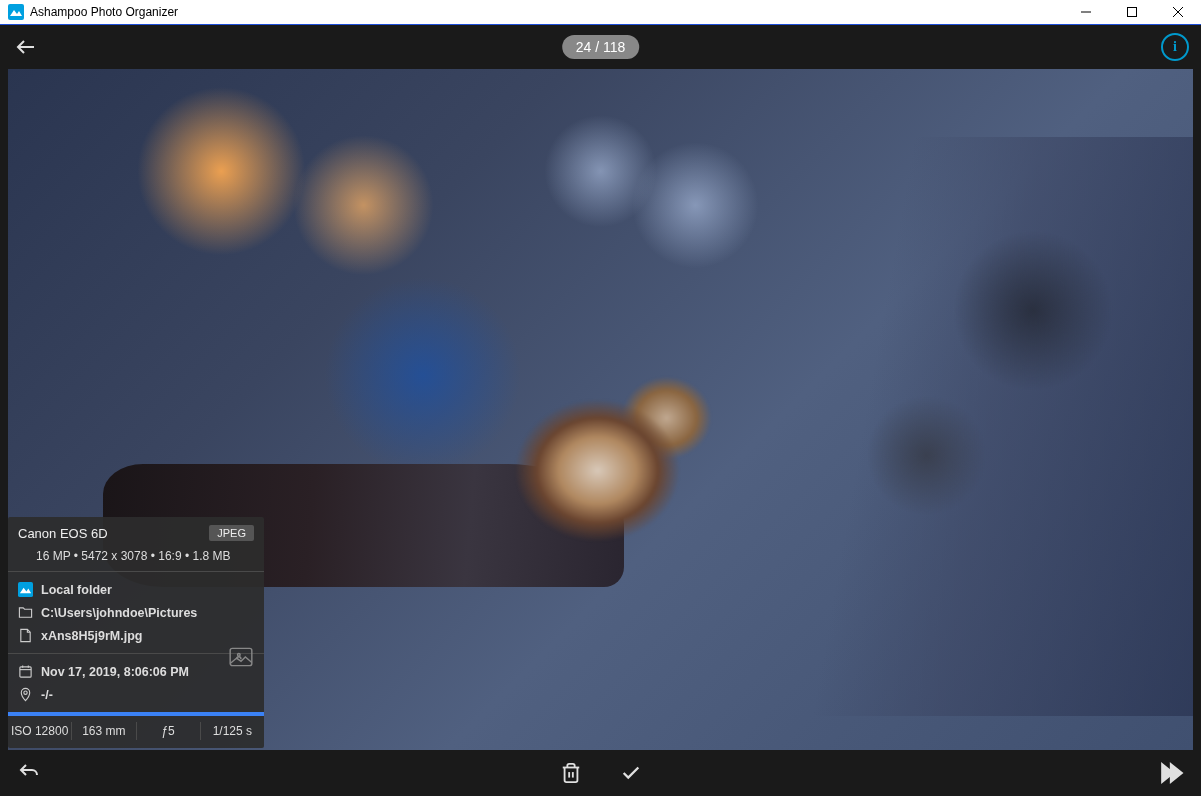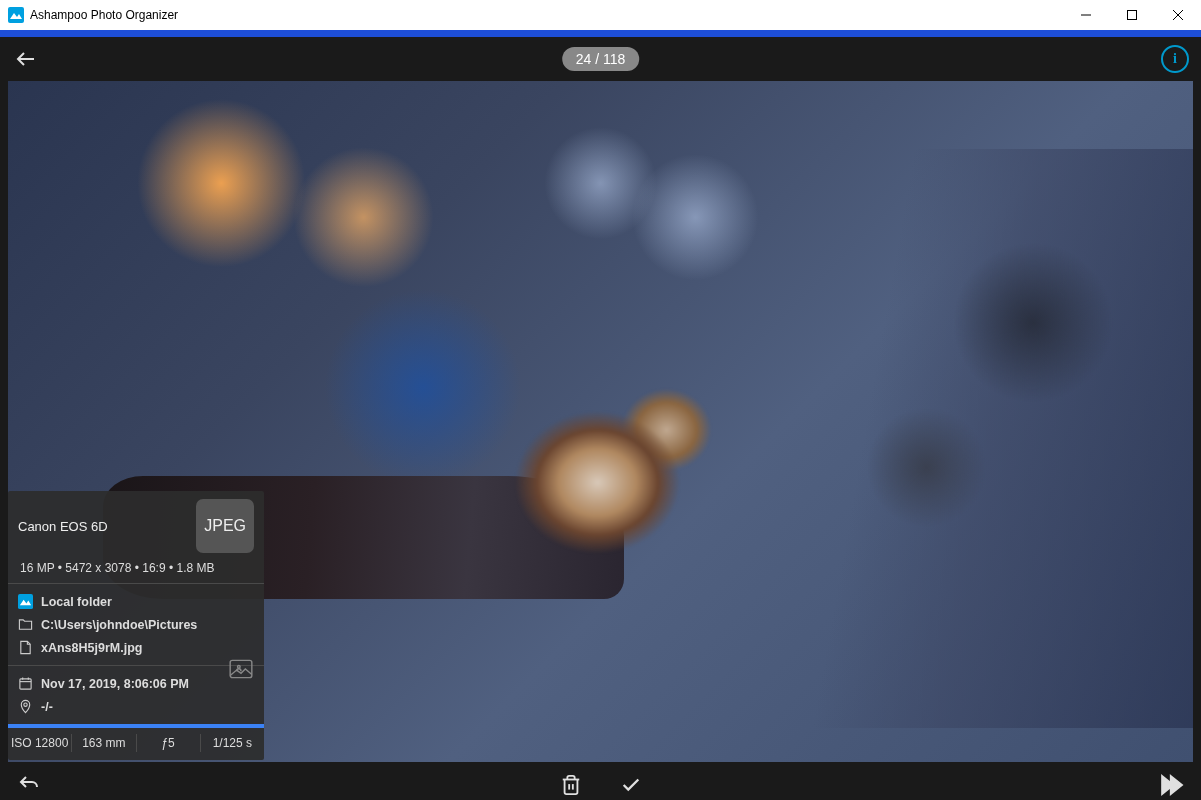--- a/index.html
+++ b/index.html
@@ -1,18 +1,18 @@
 <!DOCTYPE html>
 <html><head>
 <meta charset="utf-8">
 <style>
 * { margin: 0; padding: 0; box-sizing: border-box; font-family: 'Segoe UI', Arial, sans-serif; }
 html, body { width: 1201px; height: 800px; overflow: hidden; background: #fff; }
 
-.titlebar { height: 37px; background: #fff; display: flex; align-items: center; padding-left: 8px; border-bottom: 7px solid #1d4ed8; }
+.titlebar { height: 25px; background: #fff; display: flex; align-items: center; padding-left: 8px; border-bottom: 1px solid #1d4ed8; }
 .titlebar-icon { width: 16px; height: 16px; margin-right: 6px; }
 .titlebar-text { font-size: 12px; color: #000; flex: 1; }
 .win-controls { display: flex; }
 .win-btn { width: 46px; height: 29px; display: flex; align-items: center; justify-content: center; cursor: pointer; }
 
 .app-body { height: 771px; background: #1a1a1a; display: flex; flex-direction: column; position: relative; }
 
 .top-bar { height: 44px; display: flex; align-items: center; padding: 0 12px; position: relative; }
 .back-arrow { width: 28px; height: 28px; display:flex; align-items:center; justify-content:center; cursor: pointer; color: #e0e0e0; }
 .counter-pill { position: absolute; left: 50%; transform: translateX(-50%); background: #888; color: #ffffff; padding: 4px 14px; border-radius: 14px; font-size: 14px; font-weight: 500; }
@@ -28,23 +28,23 @@
   linear-gradient(135deg, #2a3550 0%, #3a4560 30%, #506080 60%, #405070 100%);
   position: relative;
 }
 .cat-shape { position:absolute; left:41%; top:42%; width:230px; height:210px; background: radial-gradient(ellipse 110px 95px at 45% 55%, #d8c8b8 0%, #b08860 35%, #6a4530 55%, transparent 75%), radial-gradient(ellipse 60px 55px at 75% 30%, #c0a890 0%, #8a6540 50%, transparent 75%); border-radius:50% 45% 40% 50%; filter: blur(1px); }
 .bike-shape { position:absolute; right:0; top:10%; width:45%; height:85%; background: radial-gradient(circle 80px at 70% 30%, #2a3040, transparent), radial-gradient(circle 60px at 50% 55%, #3a4050, transparent), linear-gradient(100deg, transparent 40%, rgba(60,70,100,0.6) 60%, rgba(40,50,80,0.7)); }
 .seat-shape { position:absolute; left:8%; top:58%; width:44%; height:18%; background: linear-gradient(95deg, #1a1518, #2a2025 40%, #3a3540 70%, #2a2530); border-radius: 40px 120px 20px 60px / 30px 60px 20px 40px; }
 
 .info-panel { position: absolute; left: 8px; bottom: 48px; width: 256px; background: rgba(45,45,45,0.92); color: #ddd; font-size: 12.5px; border-radius: 2px; }
 .info-header { display: flex; align-items: center; padding: 8px 10px 6px; }
 .camera-name { flex: 1; font-size: 13px; color: #eee; }
-.format-badge { background: #555; padding: 18px 8px; border-radius: 7px; font-size: 16px; color: #eee; }
+.format-badge { background: #555; padding: 2px 8px; border-radius: 2px; font-size: 11px; color: #eee; }
 .lens-line { padding: 2px 10px; font-size: 12px; color: #ddd; }
-.dim-line { padding: 2px 12px 8px; font-size: 12px; color: #ddd; }
+.dim-line { padding: 2px 28px 8px; font-size: 12px; color: #ddd; }
 .sep { border-top: 1px solid #4a4a4a; margin: 0 0; }
 .info-row { display: flex; align-items: center; padding: 4px 10px; gap: 8px; font-weight: bold; }
 .info-row svg, .info-row .ic { width: 15px; height: 15px; flex-shrink: 0; color: #ccc; }
 .info-section { padding: 6px 0; }
 .map-icon { position: absolute; right: 10px; bottom: 42px; color: #999; }
 .exif-row { display: flex; padding: 6px 0 8px; border-top: 4px solid #3b82f6; }
 .exif-cell { flex: 1; text-align: center; font-size: 12px; color: #ddd; border-right: 1px solid #4a4a4a; padding: 2px 0; }
 .exif-cell:last-child { border-right: none; }
 
 .bottom-bar { height: 46px; display: flex; align-items: center; padding: 0 14px; }

